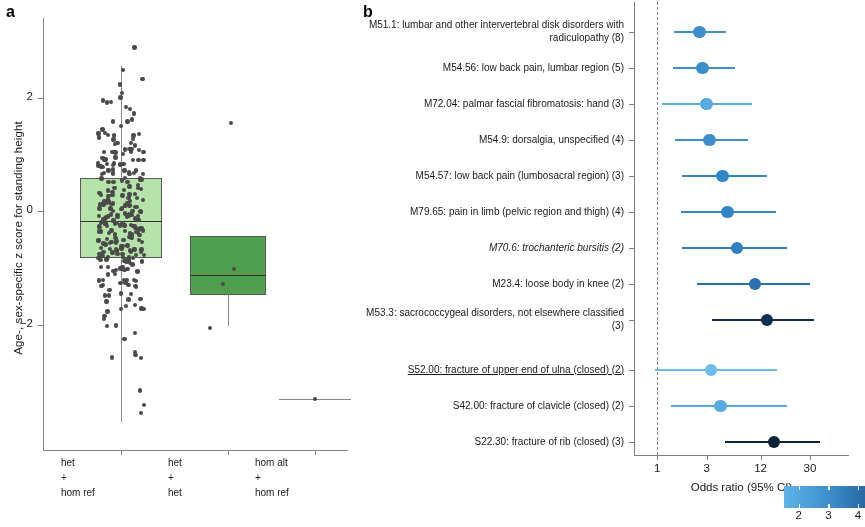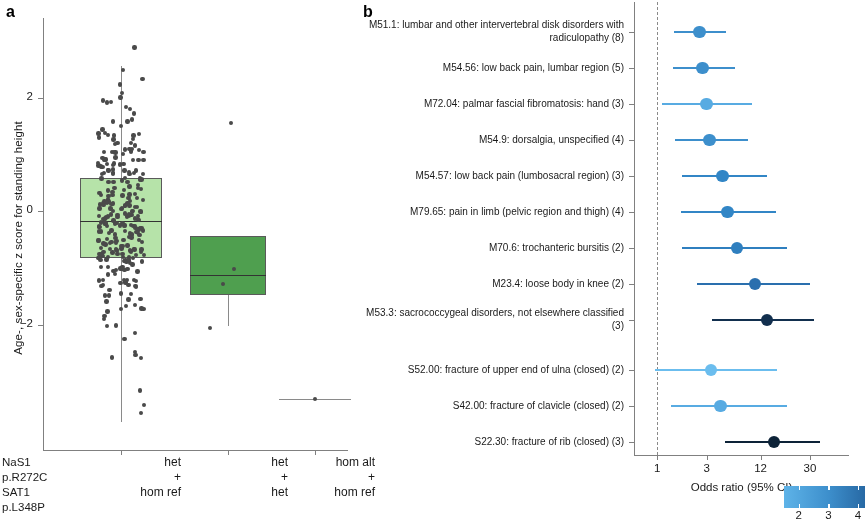--- a/index.html
+++ b/index.html
@@ -105,22 +105,22 @@
   }
   .pt {
     position: absolute;
     width: 4.4px;
     height: 4.4px;
     border-radius: 50%;
     background: #4a4a4a;
   }
   .a-group-label {
     position: absolute;
-    font-size: 12px;
-    text-align: right;
+    font-size: 10px;
+    text-align: left;
     width: 120px;
     line-height: 15px;
   }
   #a-rowlabels {
     position: absolute;
     left: 2px;
     top: 455px;
     font-size: 11.5px;
     line-height: 15px;
     white-space: pre-line;
@@ -544,24 +544,20 @@
         <div class="pt" style="left: 89.2348px; top: 27.3579px;"></div>
         <div class="pt" style="left: 97.2264px; top: 58.6211px;"></div>
         <div class="pt" style="left: 75.3511px; top: 77.3789px;"></div>
         <div class="pt" style="left: 95.0463px; top: 370.116px;"></div>
         <div class="pt" style="left: 95.9955px; top: 392.853px;"></div>
         <div class="pt" style="left: 185.8px; top: 102.958px;"></div>
         <div class="pt" style="left: 177.8px; top: 263.821px;"></div>
         <div class="pt" style="left: 188.8px; top: 249.042px;"></div>
         <div class="pt" style="left: 164.8px; top: 307.589px;"></div>
       </div>
-    <div id="a-rowlabels">NaS1
-p.R272C
-SAT1
-p.L348P</div>
   <div class="a-group-label" style="left: 61px; top: 455px; white-space: pre-line;">het
 +
 hom ref</div>
       <div class="a-group-label" style="left: 168px; top: 455px; white-space: pre-line;">het
 +
 het</div>
       <div class="a-group-label" style="left: 255px; top: 455px; white-space: pre-line;">hom alt
 +
 hom ref</div>
     </div>
@@ -588,33 +584,33 @@
         <div class="ci-dot" style="left: 343.232px; top: 133.75px; width: 12.5px; height: 12.5px; background: rgb(61, 143, 204);"></div>
         <div class="b-ytick" style="left: 269px; top: 176px;"></div>
         <div class="b-row-label" style="right: 241px; top: 168.5px;">M54.57: low back pain (lumbosacral region) (3)</div>
         <div class="ci-line" style="left: 322.402px; top: 175.2px; width: 84.4774px; background: rgb(50, 134, 198);"></div>
         <div class="ci-dot" style="left: 356.49px; top: 169.75px; width: 12.5px; height: 12.5px; background: rgb(50, 134, 198);"></div>
         <div class="b-ytick" style="left: 269px; top: 212px;"></div>
         <div class="b-row-label" style="right: 241px; top: 204.5px;">M79.65: pain in limb (pelvic region and thigh) (4)</div>
         <div class="ci-line" style="left: 321.101px; top: 211.2px; width: 94.6044px; background: rgb(50, 134, 198);"></div>
         <div class="ci-dot" style="left: 361.425px; top: 205.75px; width: 12.5px; height: 12.5px; background: rgb(50, 134, 198);"></div>
         <div class="b-ytick" style="left: 269px; top: 248px;"></div>
-        <div class="b-row-label" style="right: 241px; top: 240.5px;">M70.6: trochanteric bursitis (2)</div>
+        <div class="b-row-label" style="right: 241px; top: 240.5px; font-style: italic;">M70.6: trochanteric bursitis (2)</div>
         <div class="ci-line" style="left: 322.402px; top: 247.2px; width: 104.58px; background: rgb(47, 127, 191);"></div>
         <div class="ci-dot" style="left: 370.684px; top: 241.75px; width: 12.5px; height: 12.5px; background: rgb(47, 127, 191);"></div>
         <div class="b-ytick" style="left: 269px; top: 284px;"></div>
         <div class="b-row-label" style="right: 241px; top: 276.5px;">M23.4: loose body in knee (2)</div>
         <div class="ci-line" style="left: 336.574px; top: 283.2px; width: 113.328px; background: rgb(42, 111, 174);"></div>
         <div class="ci-dot" style="left: 388.622px; top: 277.75px; width: 12.5px; height: 12.5px; background: rgb(42, 111, 174);"></div>
         <div class="b-ytick" style="left: 269px; top: 320px;"></div>
         <div class="b-row-label" style="right: 241px; top: 305.5px;">M53.3: sacrococcygeal disorders, not elsewhere classified (3)</div>
         <div class="ci-line" style="left: 352.203px; top: 319.2px; width: 101.977px; background: rgb(18, 47, 78);"></div>
         <div class="ci-dot" style="left: 400.629px; top: 313.75px; width: 12.5px; height: 12.5px; background: rgb(18, 47, 78);"></div>
         <div class="b-ytick" style="left: 269px; top: 370px;"></div>
-        <div class="b-row-label" style="right: 241px; top: 362.5px;">S52.00: fracture of upper end of ulna (closed) (2)</div>
+        <div class="b-row-label" style="right: 241px; top: 362.5px; text-decoration: underline;">S52.00: fracture of upper end of ulna (closed) (2)</div>
         <div class="ci-line" style="left: 294.991px; top: 369.2px; width: 122.29px; background: rgb(107, 189, 238);"></div>
         <div class="ci-dot" style="left: 344.613px; top: 363.75px; width: 12.5px; height: 12.5px; background: rgb(107, 189, 238);"></div>
         <div class="b-ytick" style="left: 269px; top: 406px;"></div>
         <div class="b-row-label" style="right: 241px; top: 398.5px;">S42.00: fracture of clavicle (closed) (2)</div>
         <div class="ci-line" style="left: 310.758px; top: 405.2px; width: 116.224px; background: rgb(88, 171, 226);"></div>
         <div class="ci-dot" style="left: 354.353px; top: 399.75px; width: 12.5px; height: 12.5px; background: rgb(88, 171, 226);"></div>
         <div class="b-ytick" style="left: 269px; top: 442px;"></div>
         <div class="b-row-label" style="right: 241px; top: 434.5px;">S22.30: fracture of rib (closed) (3)</div>
         <div class="ci-line" style="left: 364.78px; top: 441.2px; width: 95.7297px; background: rgb(13, 35, 56);"></div>
         <div class="ci-dot" style="left: 407.824px; top: 435.75px; width: 12.5px; height: 12.5px; background: rgb(13, 35, 56);"></div>

